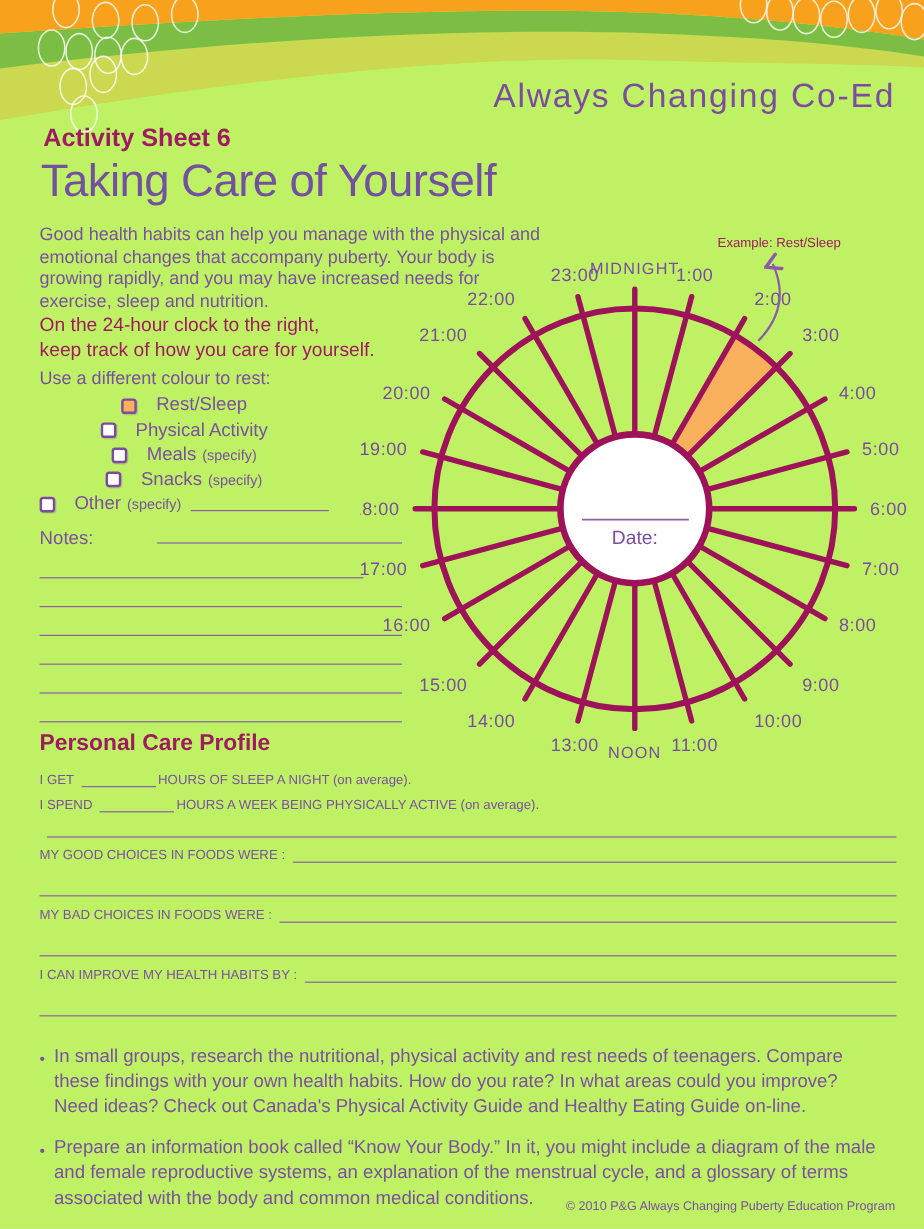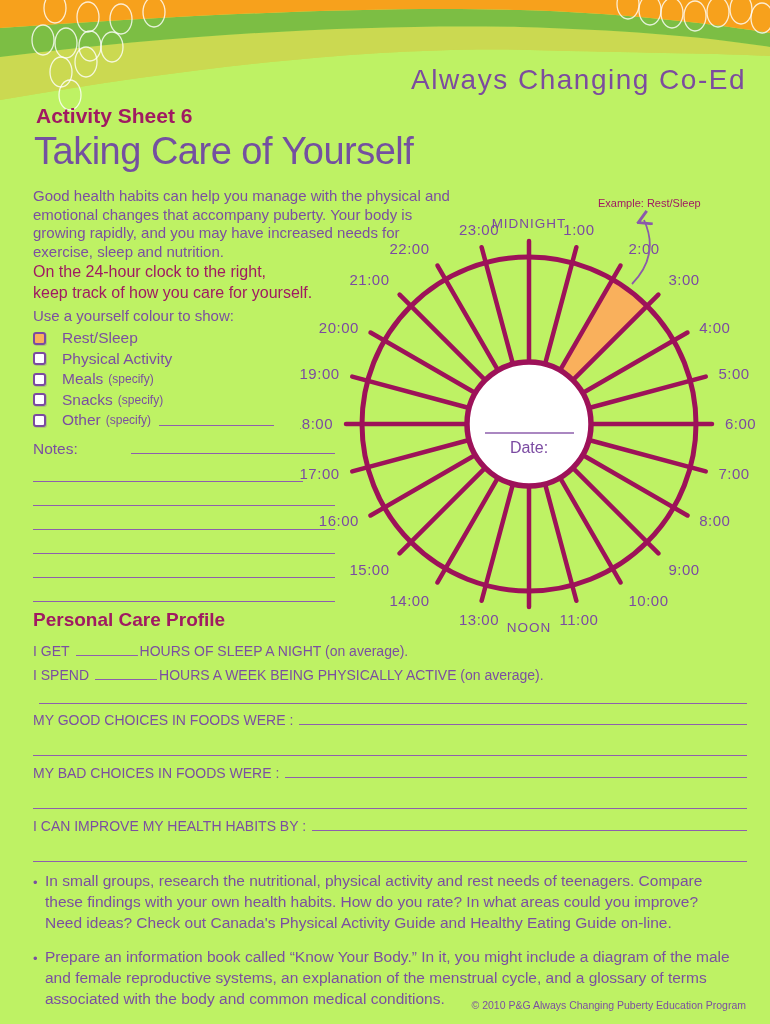--- a/index.html
+++ b/index.html
@@ -28,21 +28,21 @@
     font-size:15px; line-height:18.5px; white-space:pre-line; color:#7B4FA1;
   }
   .instruction {
     position:absolute; left:33px; top:261px;
     font-size:16px; font-weight:400; line-height:21px; color:#A01A62; white-space:pre-line;
   }
   .legend-sub {
     position:absolute; left:33px; top:307px; font-size:15px; color:#7B4FA1;
   }
   .legend { position:absolute; left:33px; top:328px; }
-  .legend-item { display:flex; align-items:center; height:20.5px; }
+  .legend-item { display:flex; align-items:center; height:20.5px;justify-content:center; }
   .legend-swatch {
     width:13px; height:13px; border:2px solid #7B4AA2; border-radius:3px;
     margin-right:16px; background:#fff; flex:none;
     box-shadow:1px 1px 0 rgba(123,74,162,0.25);
   }
   .legend-label { font-size:15.5px; color:#7B4FA1; }
   .legend-note  { font-size:12px; color:#7B4FA1; margin-left:5px; }
   .legend-line  { display:inline-block; width:115px; border-bottom:1.5px solid #8E5FAD; height:12px; margin-left:8px; }
   
   .notes { position:absolute; left:33px; top:440px; width:302px; }
@@ -53,21 +53,21 @@
   .note-line.w-long  { width:302px; }
   
   .clock-wrap { position:absolute; left:300px; top:192px; width:470px; height:450px; }
   .example-label {
     position:absolute; left:598px; top:197px;
     font-size:11px; font-weight:400; color:#A01A62;
   }
   
   .profile { position:absolute; left:33px; top:609px; width:714px; }
   .profile-heading { font-size:19px; font-weight:700; color:#A01A62; margin-bottom:12px; }
-  .p-row { display:flex; align-items:flex-start; font-size:14px; margin-bottom:8px; color:#7B4FA1; white-space:nowrap; }
+  .p-row { display:flex; align-items:center; font-size:11px; margin-bottom:8px; color:#7B4FA1; white-space:nowrap; }
   .p-blank { display:inline-block; width:62px; border-bottom:1.5px solid #8E5FAD; height:13px; }
   .p-fill  { flex:1; border-bottom:1.5px solid #8E5FAD; height:13px; margin-left:6px; }
   .p-extra { height:20px; border-bottom:1.5px solid #8E5FAD; margin-bottom:9px; }
   
   .bullets { position:absolute; left:33px; top:870px; width:716px; }
   .bullet { display:flex; margin-bottom:13px; font-size:15.5px; line-height:21px; color:#7B4FA1; }
   .bullet .dot { flex:none; width:12px; font-size:13px; padding-top:2px; }
   .bullet .btxt { white-space:pre-line; }
   .footer-copy {
     position:absolute; right:24px; top:999px;
@@ -110,21 +110,21 @@
   <div class="sheet-label">Activity Sheet 6</div>
   <h1 class="page-title">Taking Care of Yourself</h1>
 
   <div class="intro">Good health habits can help you manage with the physical and
 emotional changes that accompany puberty. Your body is
 growing rapidly, and you may have increased needs for
 exercise, sleep and nutrition.</div>
 
   <div class="instruction">On the 24-hour clock to the right,
 keep track of how you care for yourself.</div>
-  <div class="legend-sub">Use a yourself colour to show:</div>
+  <div class="legend-sub">Use a different colour to rest:</div>
 
   <div class="legend">
     <div class="legend-item">
       <span class="legend-swatch" style="background: rgb(249, 176, 92);"></span>
       <span class="legend-label">Rest/Sleep</span>
     </div>
     <div class="legend-item">
       <span class="legend-swatch"></span>
       <span class="legend-label">Physical Activity</span>
     </div>

